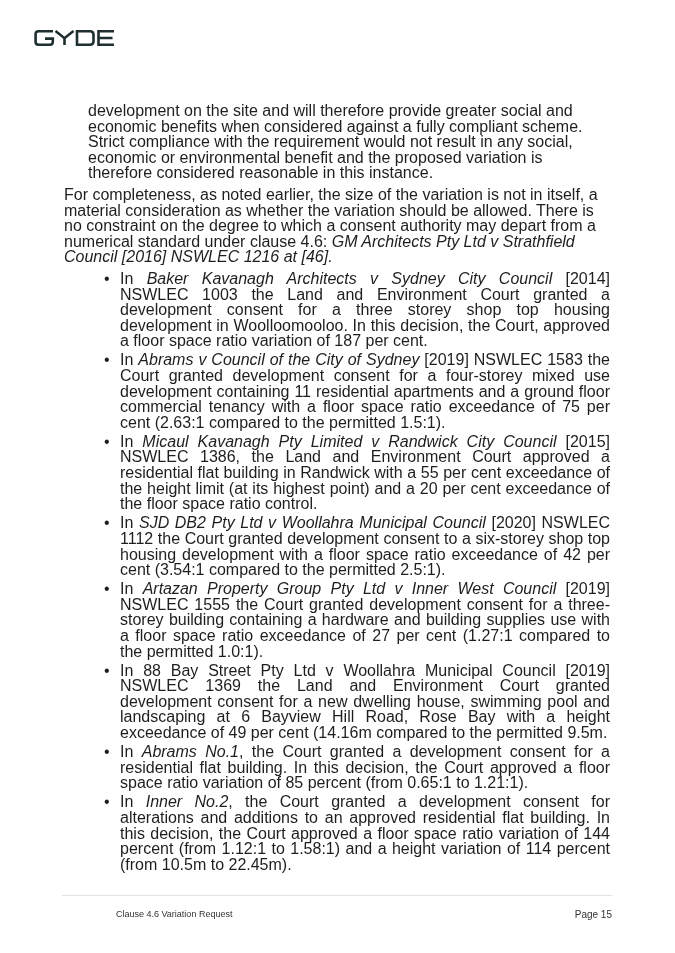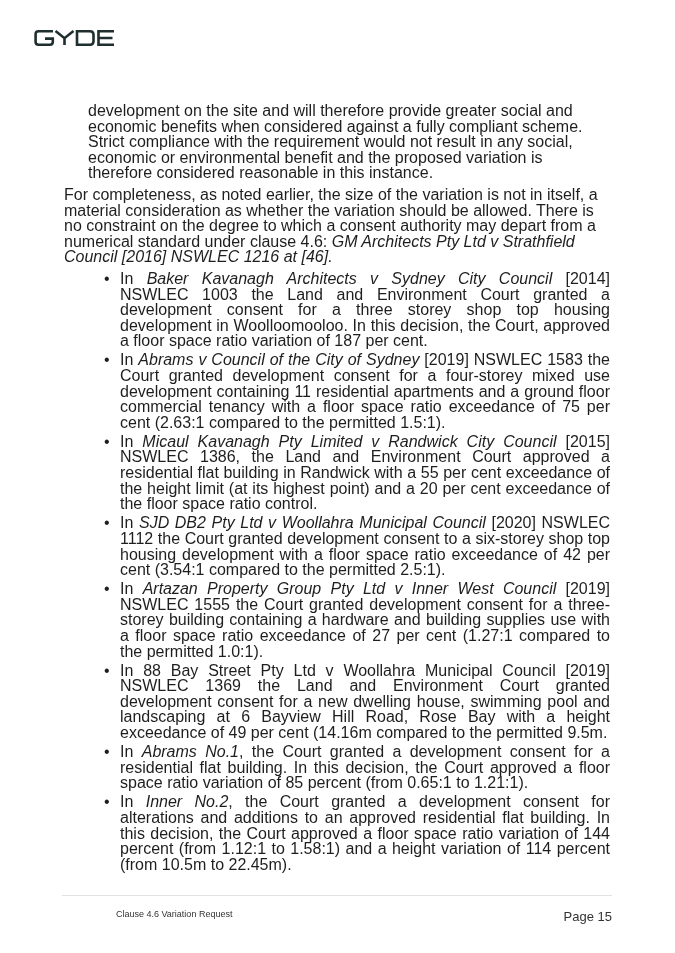--- a/index.html
+++ b/index.html
@@ -10,21 +10,21 @@
     .content { position: absolute; left: 64px; top: 103px; width: 546px;
       font-size: 16px; line-height: 15.6px; }
     .para { margin: 0 0 6px 0; }
     .para.indented { padding-left: 24px; }
     .list { list-style: none; margin: 0 0 7px 0; padding: 0; }
     .list-item { position: relative; padding-left: 56px; text-align: justify; margin-bottom: 3.5px; }
     .bullet { position: absolute; left: 40px; top: 0; }
     em { font-style: italic; }
     .footer-rule { position: absolute; left: 62px; top: 895px; width: 550px; height: 1px; background: #e2e2e2; }
     .footer-left { position: absolute; left: 68px; top: 909px; font-size: 9px; color: #333; margin-left: 48px; }
-    .footer-right { position: absolute; right: 63px; top: 909px; font-size: 13px; color: #333; }
+    .footer-right { position: absolute; right: 63px; top: 909px; font-size: 10px; color: #333; }
   </style>
 </head>
 <body>
 
 <div class="logo">
   <svg width="96" height="18" viewBox="0 0 96 18">
     <g fill="none" stroke="#1f2e2e" stroke-width="2.6" stroke-linejoin="miter">
 
       <path d="M19 2.3 H4.5 Q1.6 2.3 1.6 5 V12.8 Q1.6 15.7 4.5 15.7 H16 Q18.8 15.7 18.8 12.8 V9.6 H11"></path>
 

